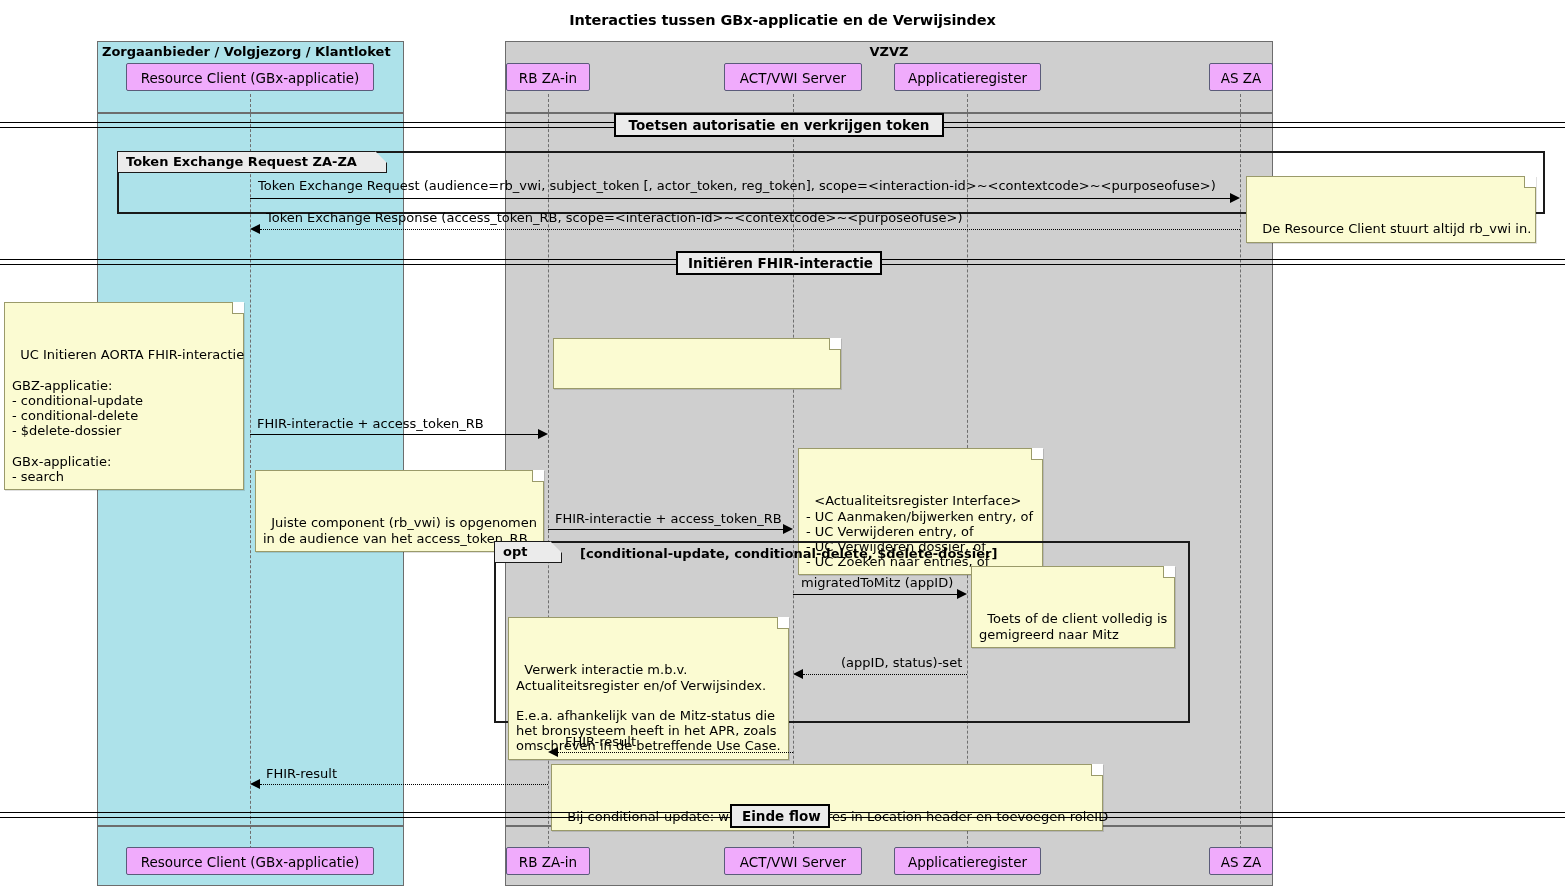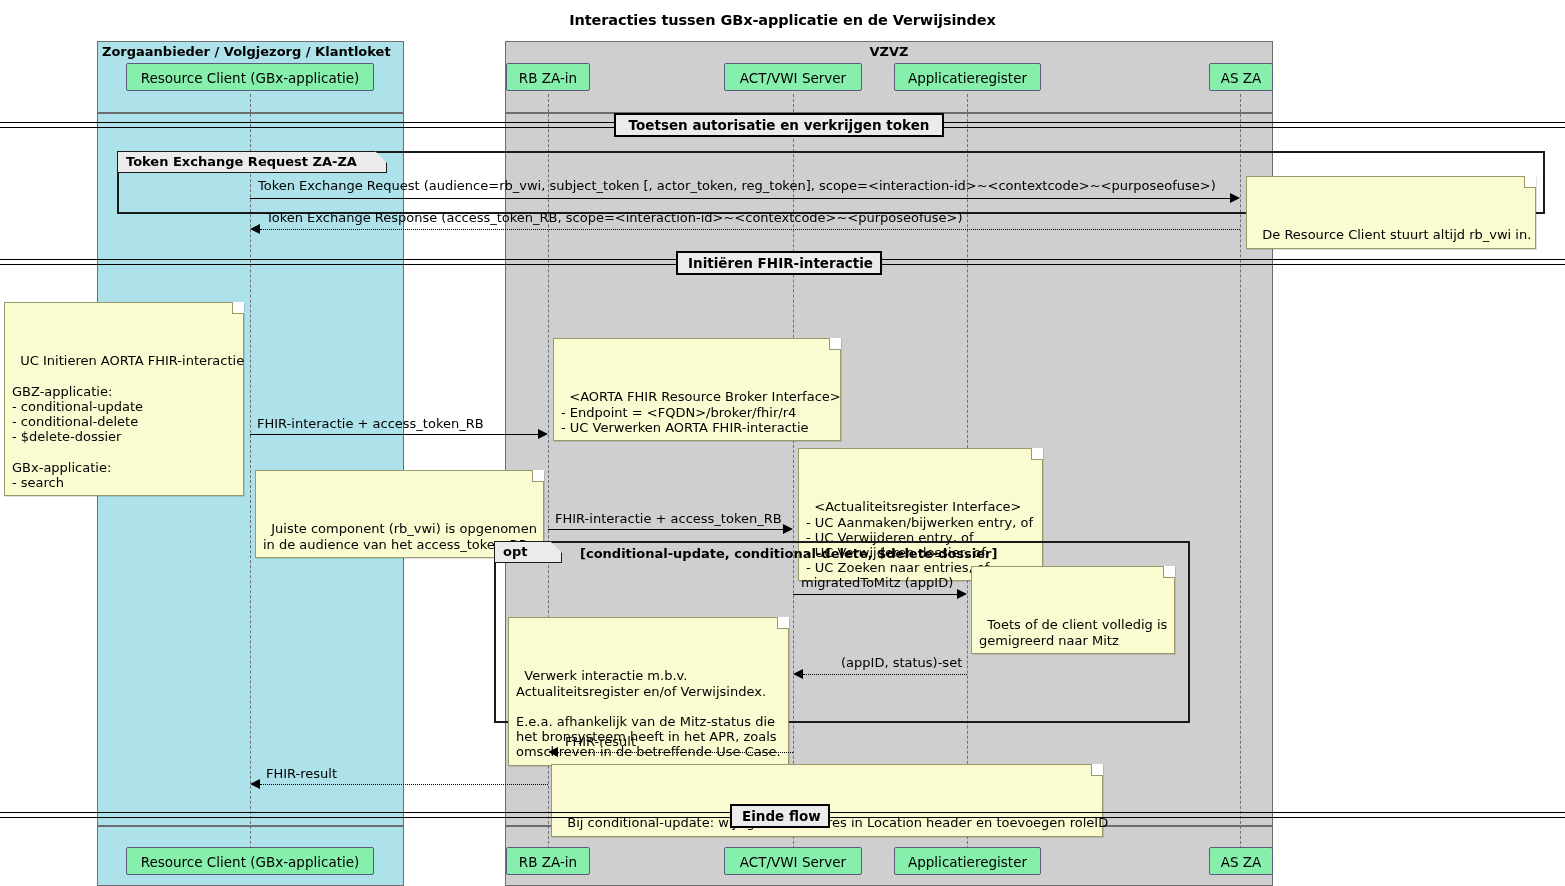--- a/index.html
+++ b/index.html
@@ -29,21 +29,21 @@
       border-left:1px solid #6d6d6d;border-right:1px solid #6d6d6d;}
   
   #group-zorgaanbieder-b{left:97px;top:826px;width:307px;height:60px;
       background:#ade2ea;}
   #group-vzvz-b{left:505px;top:826px;width:768px;height:60px;background:#cfcfcf;}
 
   
   .lifeline{width:0;border-left:1px dashed #6f6f6f;top:94px;height:770px;}
 
   
-  .participant{background:#86efac;border:1px solid #5b5b7a;
+  .participant{background:#f0abfc;border:1px solid #5b5b7a;
       border-radius:2px;font-size:13.5px;height:28px;line-height:28px;
       text-align:center;padding:0 9px;box-sizing:border-box;
       white-space:nowrap;}
 
   
   .divider-lines{left:0;width:1565px;height:7px;}
   .divider-lines:before,.divider-lines:after{content:"";position:absolute;
       left:0;width:100%;height:0;border-top:1.5px solid #000;}
   .divider-lines:before{top:0;}
   .divider-lines:after{top:5px;}
@@ -57,21 +57,21 @@
       background:#ebebeb;border:1.5px solid #1a1a1a;
       font-size:13px;font-weight:bold;line-height:19px;
       padding:0 8px;box-sizing:border-box;white-space:nowrap;}
   .frag-tab.notch{padding-right:18px;
       clip-path:polygon(0 0,calc(100% - 12px) 0,100% 55%,100% 100%,0 100%);}
   .frag-guard{position:absolute;top:0px;font-size:13px;font-weight:bold;
       white-space:nowrap;}
 
   
   .note{background:#fbfbd2;border:1px solid #9a9a6a;
-      font-size:13px;line-height:15.2px;padding:20px 7px 5px 7px;
+      font-size:13px;line-height:15.2px;padding:14px 7px 5px 7px;
       box-sizing:border-box;white-space:pre;
       box-shadow:1px 1px 0 rgba(0,0,0,.12);}
   .note .fold{position:absolute;right:-1px;top:-1px;width:11px;height:11px;
       background:#ffffff;border-left:1px solid #9a9a6a;
       border-bottom:1px solid #9a9a6a;}
 
   
   .msgline{height:0;border-top:1.4px solid #000;}
   .msgline.dotted{border-top:1.4px dotted #000;}
   .arrowhead{width:0;height:0;}
@@ -148,23 +148,20 @@
 - conditional-update
 - conditional-delete
 - $delete-dossier
 
 GBx-applicatie:
 - search</span>
 </div>
 
 <div class="abs note" style="left:553px;top:338px;width:288px;">
   <span class="fold"></span>
-  <span>&lt;AORTA FHIR Resource Broker Interface&gt;
-- Endpoint = &lt;FQDN&gt;/broker/fhir/r4
-- UC Verwerken AORTA FHIR-interactie</span>
 </div>
 
 <div class="abs msglabel" style="left:257px;top:416px;">FHIR-interactie + access_token_RB</div>
 <div class="abs msgline" style="left:250px;top:434px;width:288px;"></div>
 <div class="abs arrowhead arrow-r" style="left:538px;top:429px;"></div>
 
 <div class="abs note" style="left:798px;top:448px;width:245px;">
   <span class="fold"></span>
   <span>&lt;Actualiteitsregister Interface&gt;
 - UC Aanmaken/bijwerken entry, of

